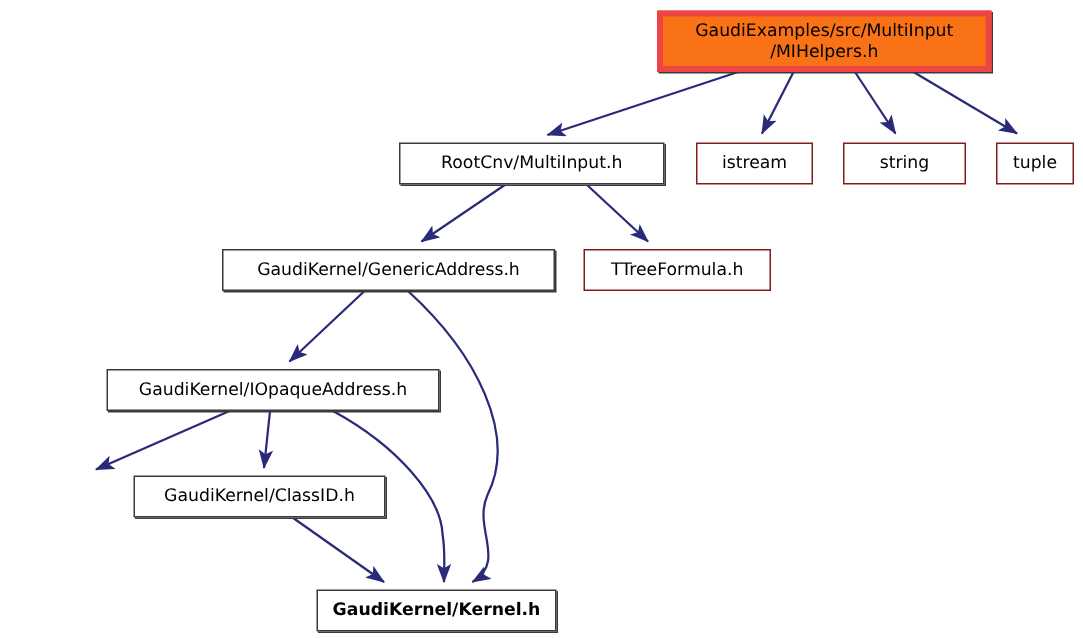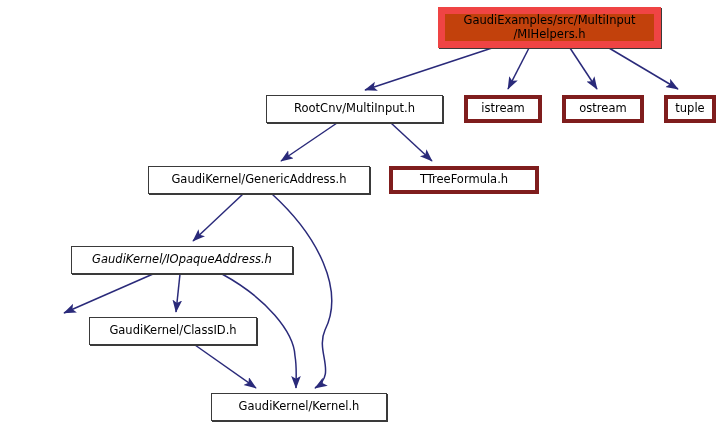--- a/index.html
+++ b/index.html
@@ -29,32 +29,32 @@
     position: absolute;
     box-sizing: border-box;
     display: flex;
     align-items: center;
     justify-content: center;
     text-align: center;
     font-size: 11.5px;
     line-height: 13.5px;
     color: #000000;
     background: #ffffff;
-    border: 4px solid #7f1d1d;
+    border: 1px solid #7f1d1d;
     white-space: pre-line;
     letter-spacing: 0px;
     z-index: 2;
   }
   .node.internal {
     border: 1px solid #3a3a3a;
     box-shadow: 1px 1px 0 0 #3a3a3a;
   }
   .node.root {
-    background: #c2410c;
-    border: 7px solid #ef4444;
+    background: #f97316;
+    border: 4px solid #ef4444;
     box-shadow: 1px 1px 0 0 #3a3a3a;
   }
   .node-label {
     display: block;
     padding: 0 4px;
   }
 </style>
 </head>
 <body>
 
@@ -102,41 +102,41 @@
 
   <div class="node internal" style="left:266px;top:95px;width:177px;height:28px;">
     <span class="node-label">RootCnv/MultiInput.h</span>
   </div>
 
   <div class="node" style="left:464px;top:95px;width:78px;height:28px;">
     <span class="node-label">istream</span>
   </div>
 
   <div class="node" style="left:562px;top:95px;width:82px;height:28px;">
-    <span class="node-label">ostream</span>
+    <span class="node-label">string</span>
   </div>
 
   <div class="node internal" style="left:148px;top:166px;width:222px;height:28px;">
     <span class="node-label">GaudiKernel/GenericAddress.h</span>
   </div>
 
   <div class="node" style="left:664px;top:95px;width:52px;height:28px;">
     <span class="node-label">tuple</span>
   </div>
 
-  <div class="node" style="left:389px;top:166px;width:150px;height:28px;">
+  <div class="node" style="left:389px;top:166px;width:125px;height:28px;">
     <span class="node-label">TTreeFormula.h</span>
   </div>
 
-  <div class="node internal" style="left:71px;top:246px;width:222px;height:28px;font-style:italic;">
+  <div class="node internal" style="left:71px;top:246px;width:222px;height:28px;">
     <span class="node-label">GaudiKernel/IOpaqueAddress.h</span>
   </div>
 
 
   <div class="node internal" style="left:89px;top:317px;width:168px;height:28px;">
     <span class="node-label">GaudiKernel/ClassID.h</span>
   </div>
 
-  <div class="node internal" style="left:211px;top:393px;width:176px;height:28px;">
+  <div class="node internal" style="left:211px;top:393px;width:160px;height:28px;font-weight:bold;">
     <span class="node-label">GaudiKernel/Kernel.h</span>
   </div>
 
 </div>
 
 </body></html>

